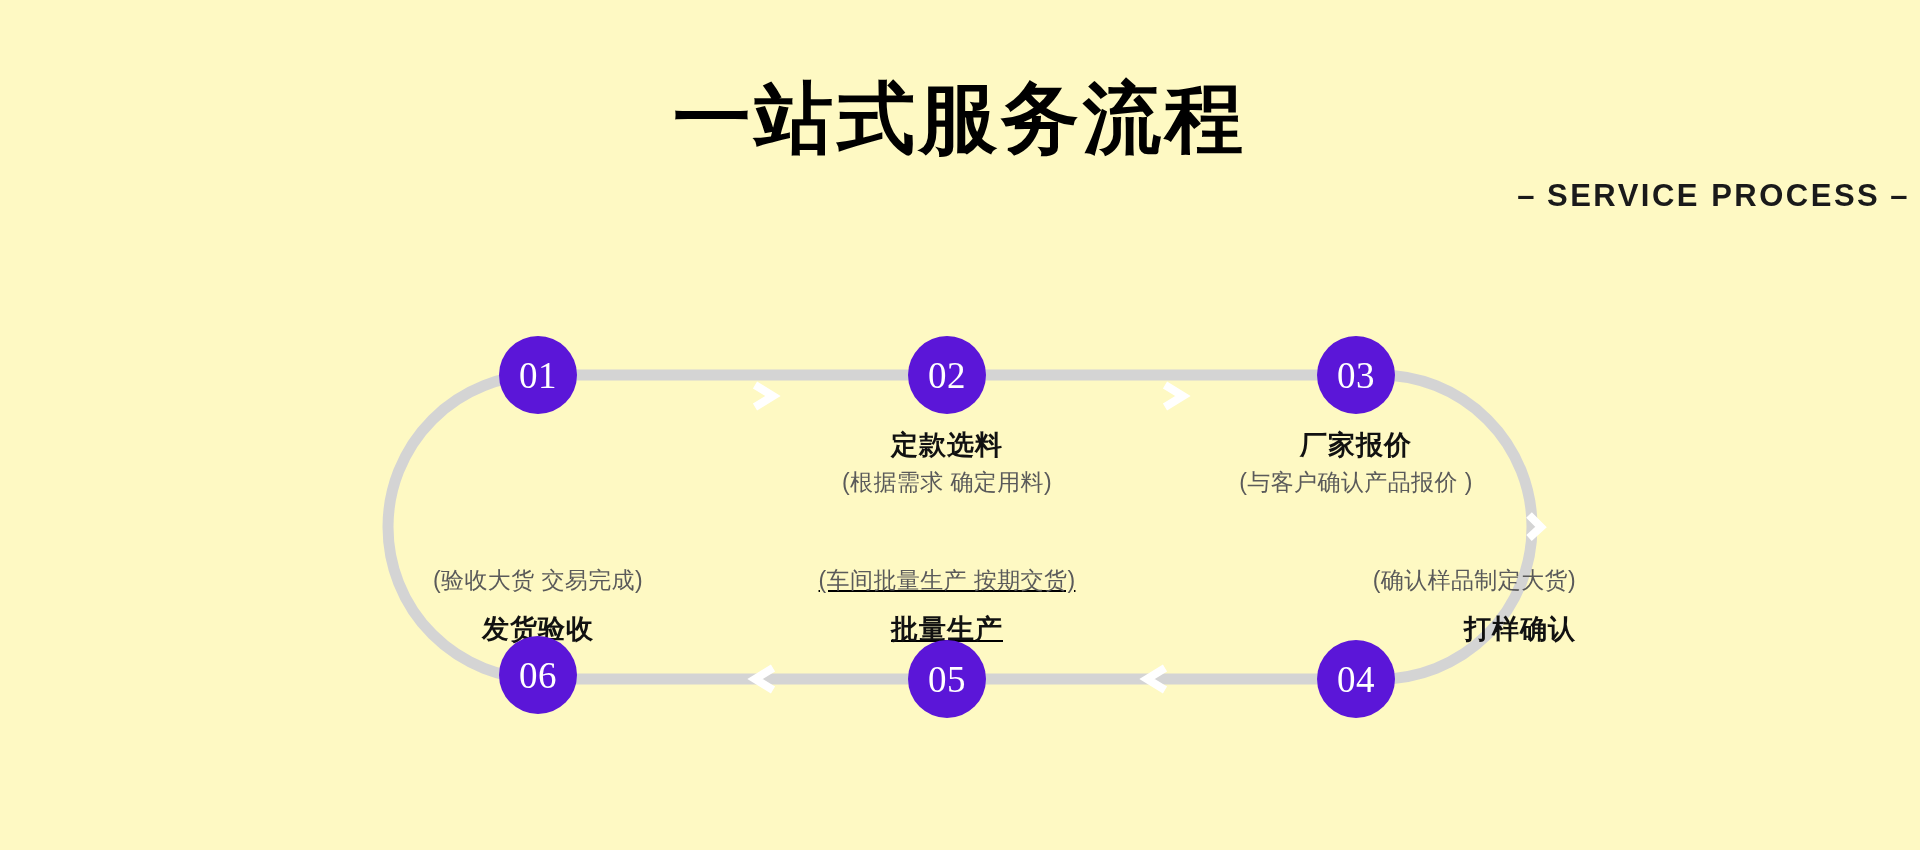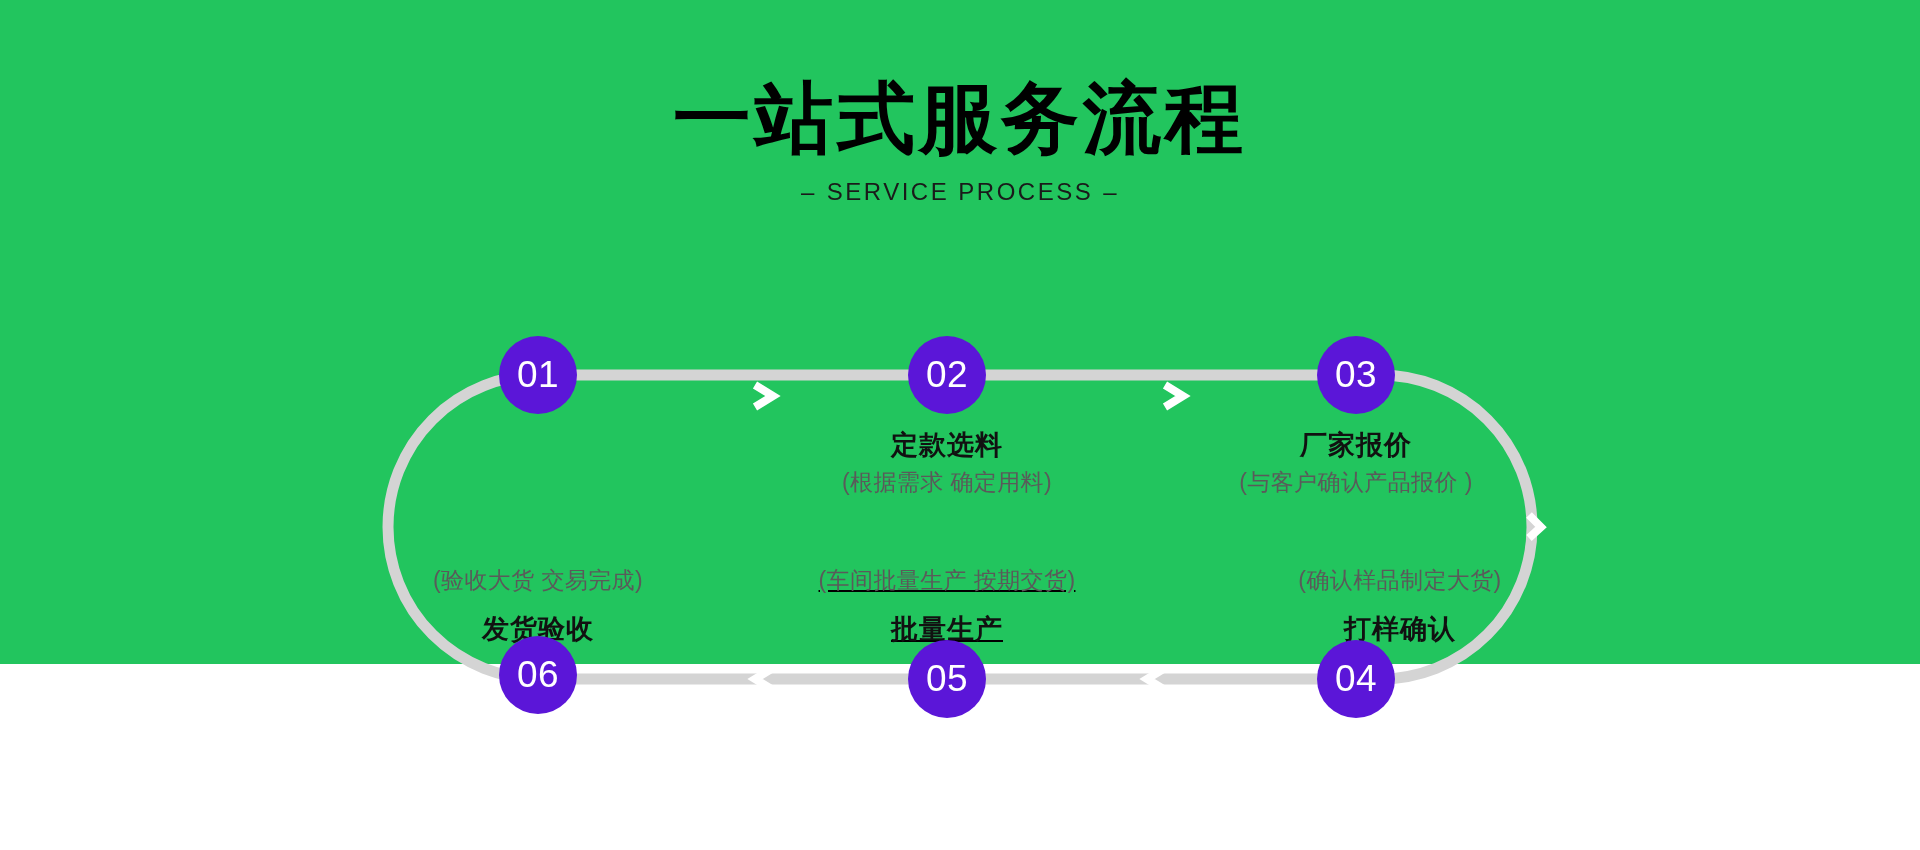--- a/index.html
+++ b/index.html
@@ -4,44 +4,45 @@
 <style>
   * { margin:0; padding:0; box-sizing:border-box; }
   html,body {
     width:1920px; height:850px;
     background:#ffffff;
     font-family:"Liberation Sans","DejaVu Sans",sans-serif;
     overflow:hidden;
   }
   #page {
     position:relative;
-    width:1920px; height:664px;
-    background:#22c55e;
+    width:1920px; height:850px;
+    background:#fef9c3;
   }
 
   
   .heading-block{
     position:absolute; top:76px; left:0; width:1920px;
     text-align:center;
   }
   .main-title{
     font-size:78px;
     font-weight:900;
     letter-spacing:4px;
     color:#000000;
     line-height:1.08;
     font-family:"DejaVu Sans","Liberation Sans",sans-serif;
   }
   .sub-title{
     margin-top:18px;
-    font-size:24px;
-    font-weight:400;
+    font-size:31px;
+    font-weight:700;
     letter-spacing:2.5px;
     color:#1a1a1a;
     font-family:"Liberation Sans","DejaVu Sans",sans-serif;
+    text-align:right;
   }
   .sub-title .dash{ padding:0 10px; }
 
   
   .flow{
     position:absolute;
     left:0; top:330px;
     width:1920px; height:420px;
   }
   .track-svg{
@@ -52,21 +53,21 @@
   .circle{
     position:absolute;
     width:78px; height:78px;
     border-radius:50%;
     background:#5b16d8;
     color:#ffffff;
     display:flex; align-items:center; justify-content:center;
     font-size:37px;
     font-weight:400;
     letter-spacing:0.5px;
-    font-family:Liberation Sans, sans-serif;
+    font-family:Liberation Serif, serif;
   }
 
   .step-text{
     position:absolute;
     width:420px;
     text-align:center;
   }
   .step-name{
     font-size:27px;
     font-weight:700;
@@ -123,21 +124,21 @@
 
     <div class="step-text top-text" style="left:737px; top:98px;">
       <div class="step-name">定款选料</div>
       <div class="step-desc">(根据需求 确定用料)</div>
     </div>
     <div class="step-text top-text" style="left:1146px; top:98px;">
       <div class="step-name">厂家报价</div>
       <div class="step-desc">(与客户确认产品报价 )</div>
     </div>
 
-    <div class="step-text bottom-text" style="left:1190px; top:236px;">
+    <div class="step-text bottom-text" style="left:1156px; top:236px;text-align:right;">
       <div class="step-desc">(确认样品制定大货)</div>
       <div class="step-name">打样确认</div>
     </div>
     <div class="step-text bottom-text" style="left:737px; top:236px;text-decoration:underline;">
       <div class="step-desc">(车间批量生产 按期交货)</div>
       <div class="step-name">批量生产</div>
     </div>
     <div class="step-text bottom-text" style="left:328px; top:236px;">
       <div class="step-desc">(验收大货 交易完成)</div>
       <div class="step-name">发货验收</div>

